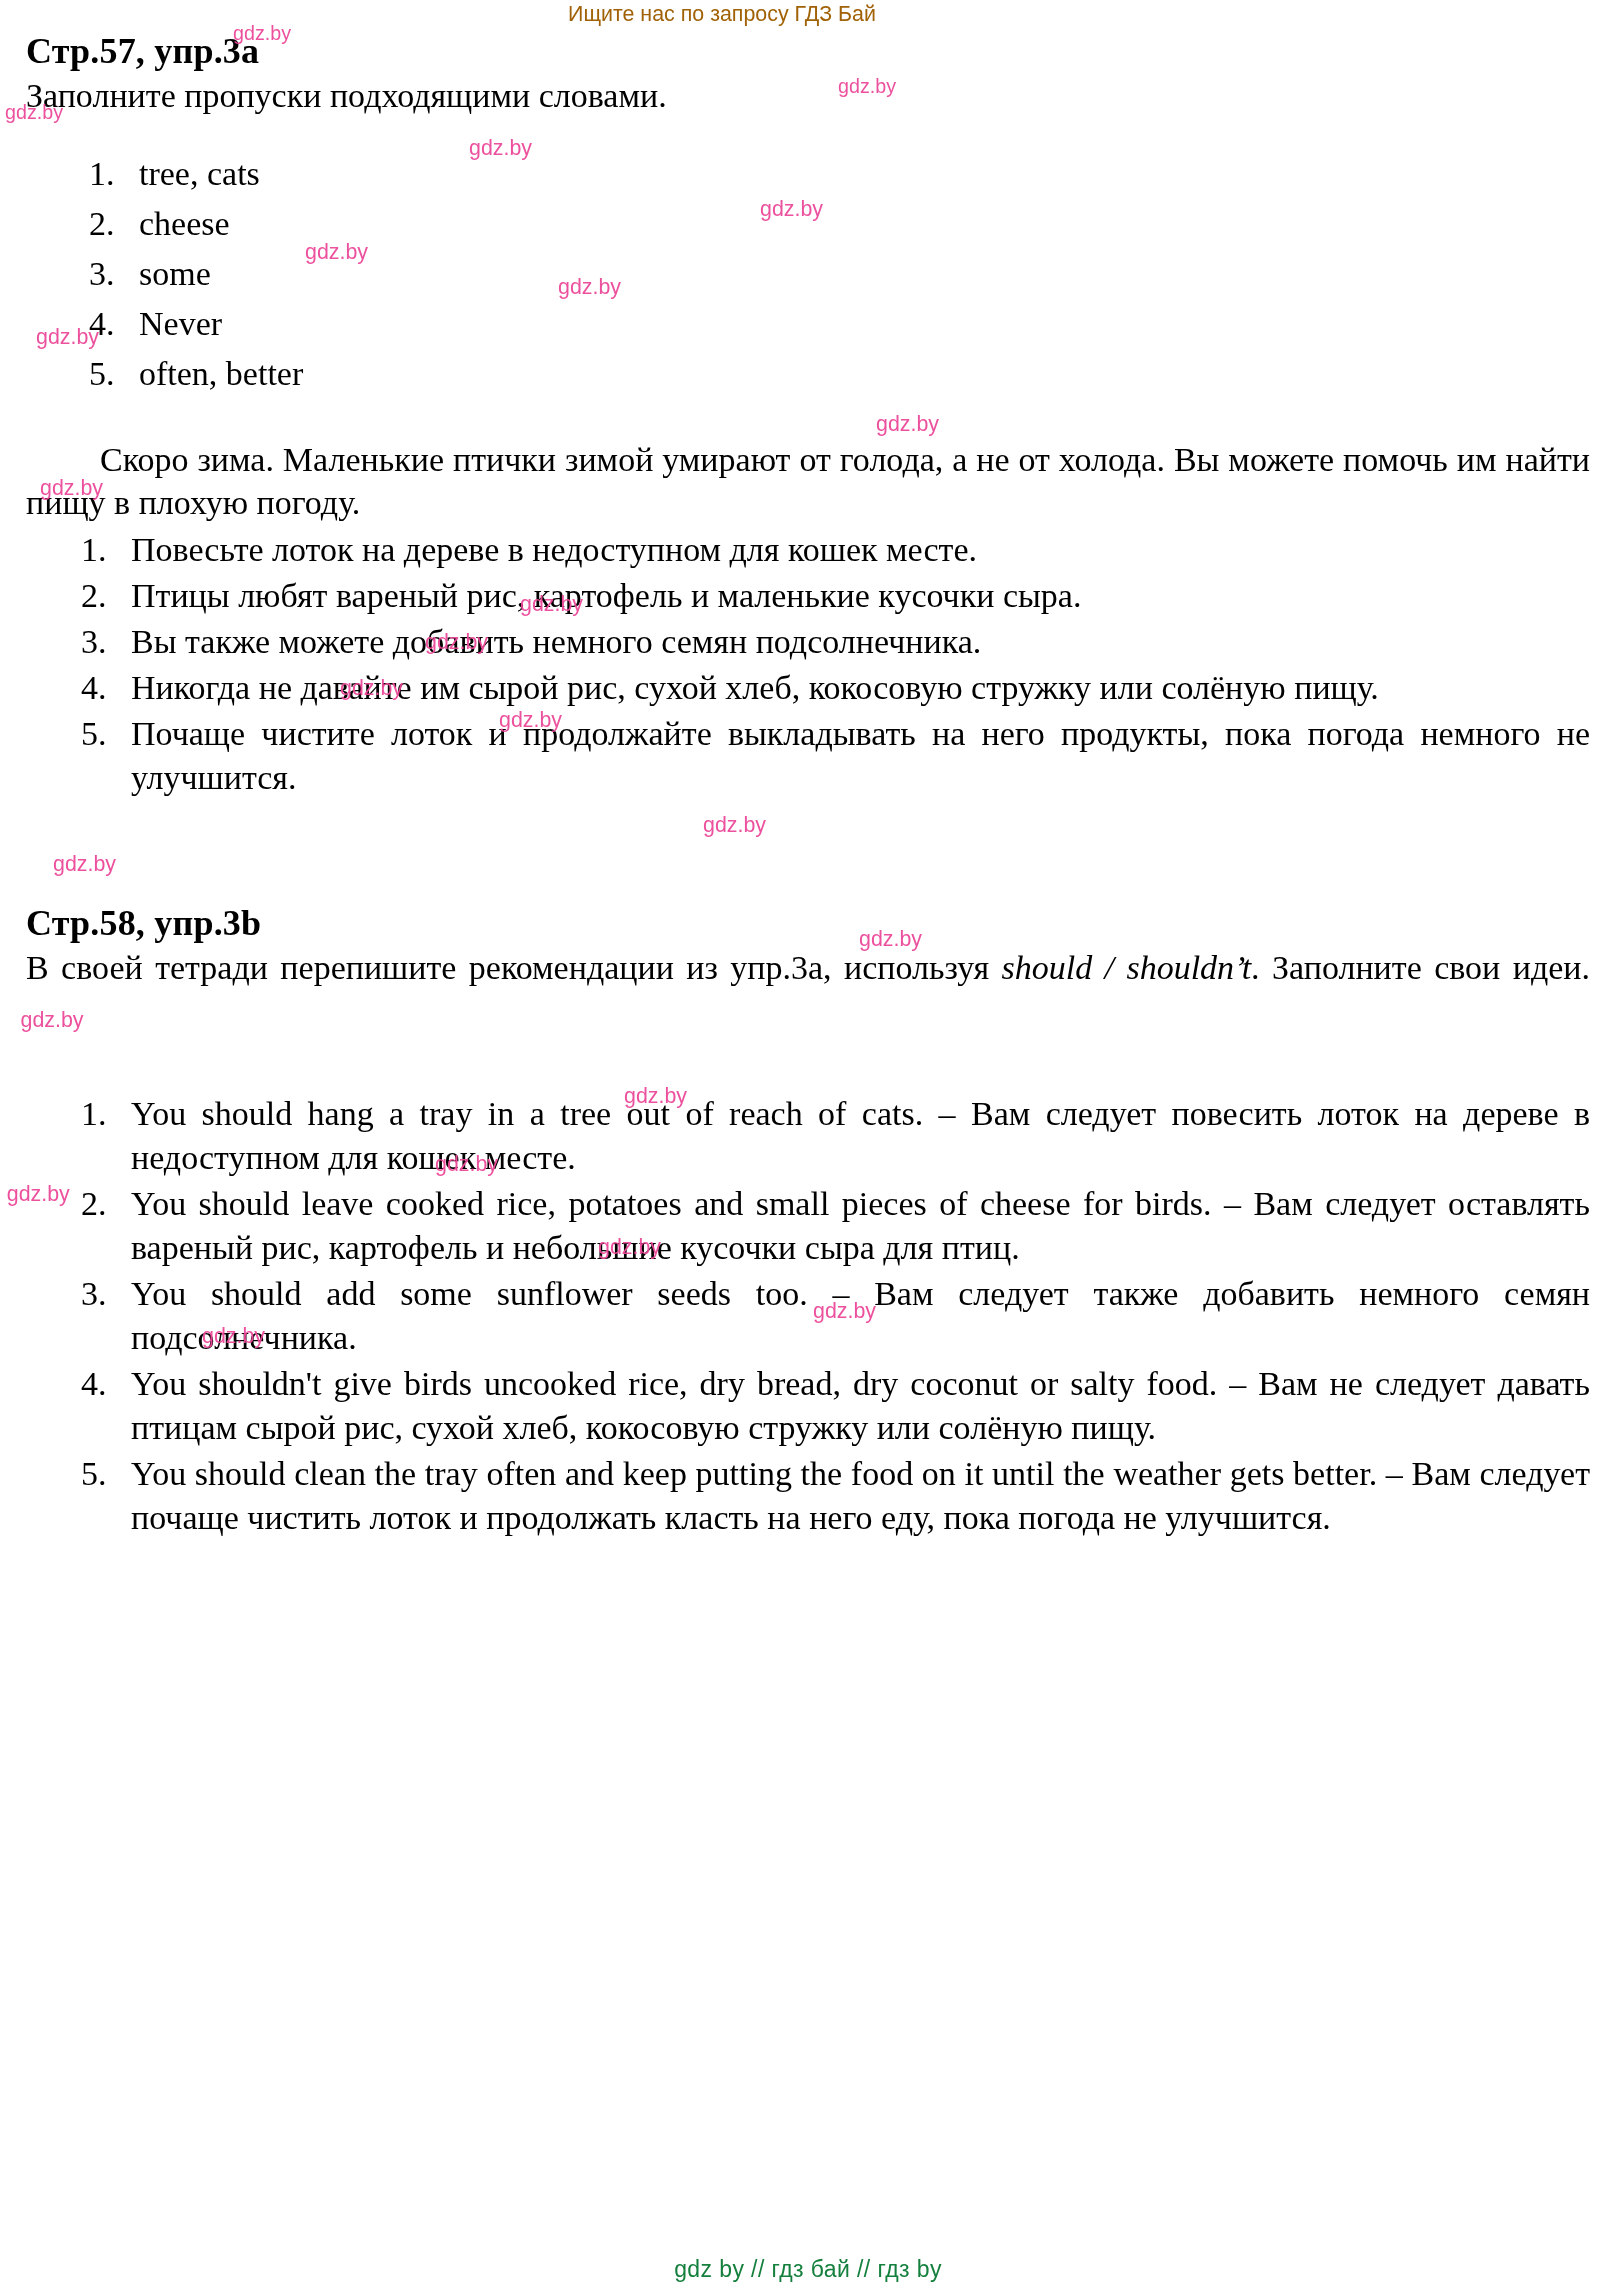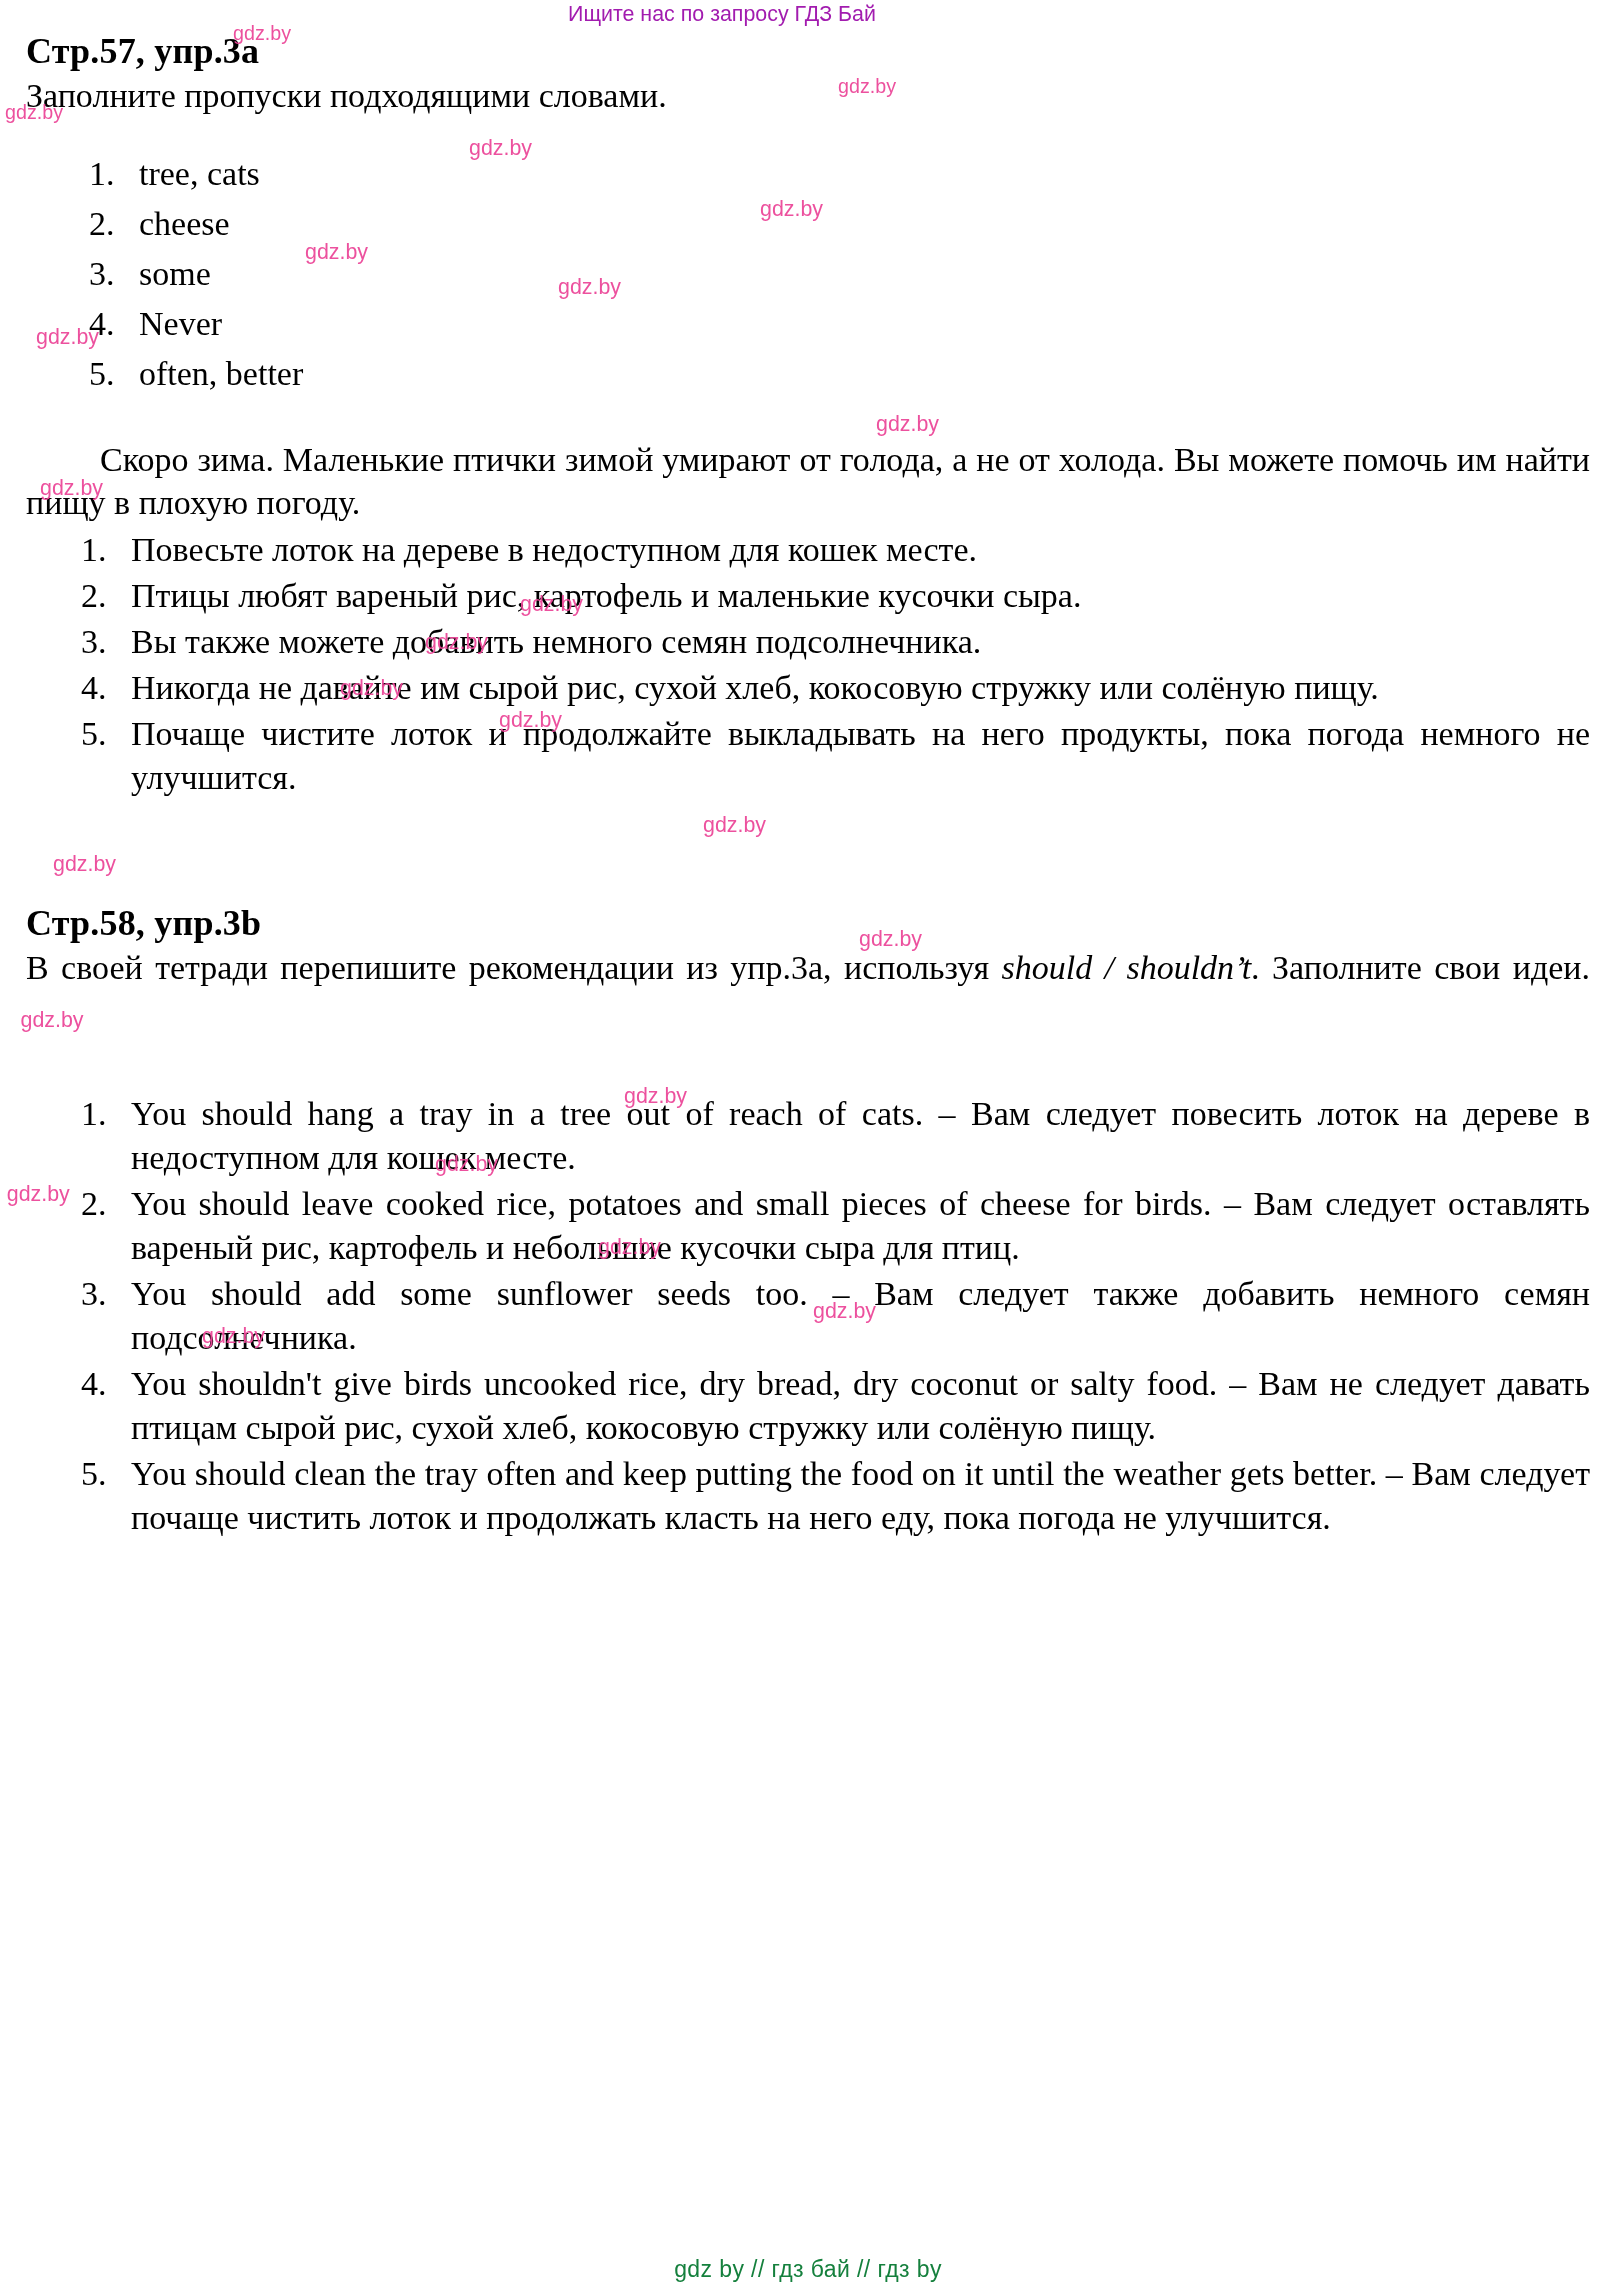--- a/index.html
+++ b/index.html
@@ -19,21 +19,21 @@
 
   
   .promo {
     position: absolute;
     top: 1.7px;
     left: 0;
     width: 1444px;
     text-align: center;
     font-family: "Liberation Sans", "DejaVu Sans", sans-serif;
     font-size: 21.4px;
-    color: #a21caf;
+    color: #a16207;
     letter-spacing: 0px;
   }
 
   
   .wm {
     position: absolute;
     font-family: "Liberation Sans", "DejaVu Sans", sans-serif;
     color: #ec4899;
     white-space: nowrap;
     pointer-events: none;

